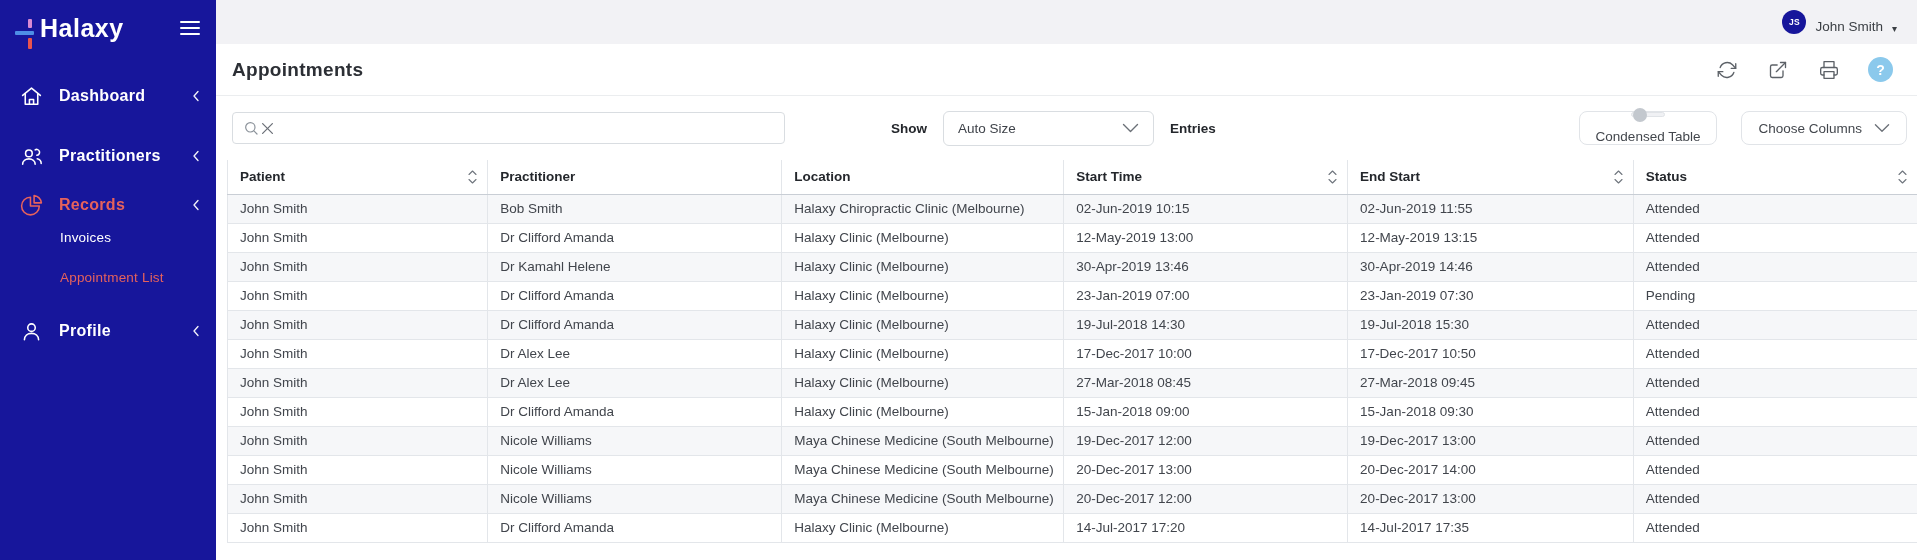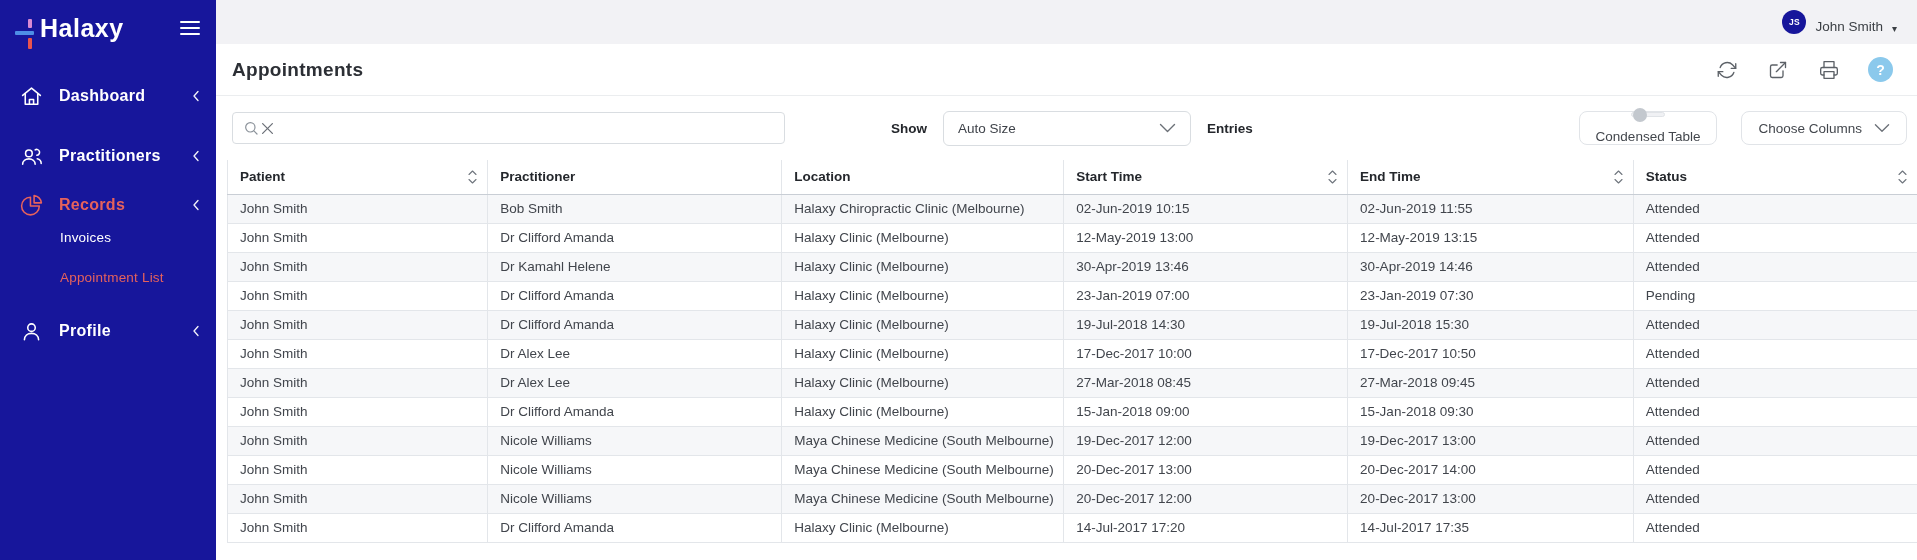--- a/index.html
+++ b/index.html
@@ -50,21 +50,21 @@
   .help-btn { width:25px; height:25px; border-radius:50%; background:var(--help-bg,#8bc9ec); color:#fff; font-weight:700; font-size:14px; display:flex; align-items:center; justify-content:center; cursor:pointer; }
 
   
   .controls { position:absolute; left:216px; top:96px; right:0; height:64px; background:#fff; display:flex; align-items:center; padding:0 10px 0 16px; }
   .searchbox { display:flex; align-items:center; width:553px; height:32px; border:1px solid #d9dde1; border-radius:4px; padding:0 10px 0 10px; background:#fff; }
   .searchbox input { flex:1; border:none; outline:none; font-size:13.5px; color:#3f434a; margin-left:8px; font-family:inherit; background:transparent; }
   .searchbox input::placeholder { color:#9ba1a8; }
   .clear-x { cursor:pointer; display:flex; align-items:center; padding:2px; }
   .ctl-label { font-size:13.5px; font-weight:700; color:#24272c; }
   .show-label { margin-left:106px; }
-  .select { margin-left:16px; width:248px; height:35px; border:1px solid #d9dde1; border-radius:6px; display:flex; align-items:center; padding:0 14px; cursor:pointer; background:#fff; }
+  .select { margin-left:16px; width:211px; height:35px; border:1px solid #d9dde1; border-radius:6px; display:flex; align-items:center; padding:0 14px; cursor:pointer; background:#fff; }
   .select .sel-value { font-size:13.5px; color:#3f434a; }
   .select svg { margin-left:auto; }
   .entries-label { margin-left:16px; }
   .pill-btn { height:34px; border:1px solid #e1e4e8; border-radius:8px; background:#fff; display:flex; align-items:center; padding:0 16px; cursor:pointer; }
   .condensed-btn { margin-left:auto; gap:12px;flex-direction:column; }
   .toggle-track { width:34px; height:16px; border-radius:9px; background:#f0f1f4; border:1px solid #e0e3e7; position:relative; }
   .toggle-knob { position:absolute; left:1px; top:50%; transform:translateY(-50%); width:14px; height:14px; border-radius:50%; background:#c3c8ce; }
   .pill-label { font-size:13.5px; color:#43474d; }
   .columns-btn { margin-left:24px; gap:12px; }
 
@@ -265,21 +265,21 @@
             <span>Location</span>
           </th>
           <th>
             <span>Start Time</span>
             <svg class="sort-icon stroke" width="9" height="15" viewBox="0 0 9 15" stroke="#6f757d" stroke-width="1.1">
                 <polyline points="1,5 4.5,1.5 8,5"></polyline>
                 <polyline points="1,10 4.5,13.5 8,10"></polyline>
               </svg>
           </th>
           <th>
-            <span>End Time</span>
+            <span>End Start</span>
             <svg class="sort-icon stroke" width="9" height="15" viewBox="0 0 9 15" stroke="#6f757d" stroke-width="1.1">
                 <polyline points="1,5 4.5,1.5 8,5"></polyline>
                 <polyline points="1,10 4.5,13.5 8,10"></polyline>
               </svg>
           </th>
           <th>
             <span>Status</span>
             <svg class="sort-icon stroke" width="9" height="15" viewBox="0 0 9 15" stroke="#6f757d" stroke-width="1.1">
                 <polyline points="1,5 4.5,1.5 8,5"></polyline>
                 <polyline points="1,10 4.5,13.5 8,10"></polyline>

